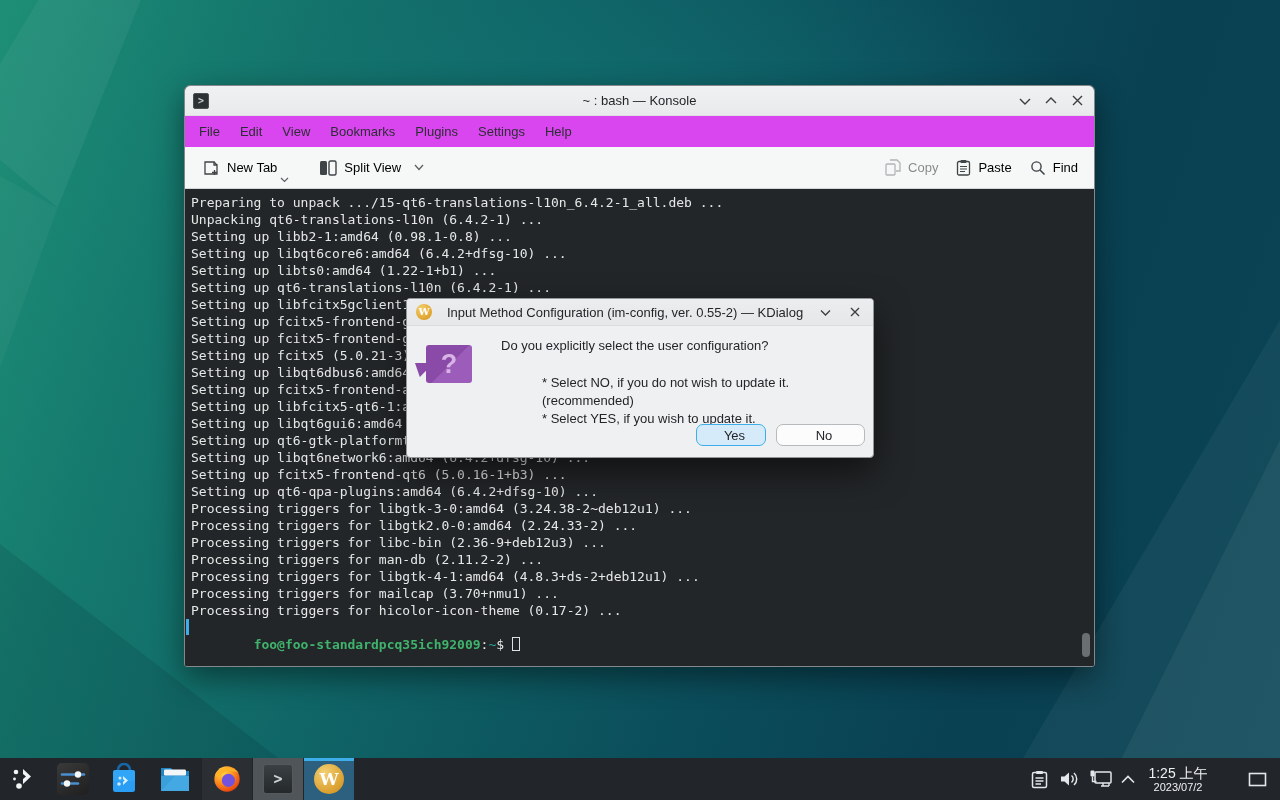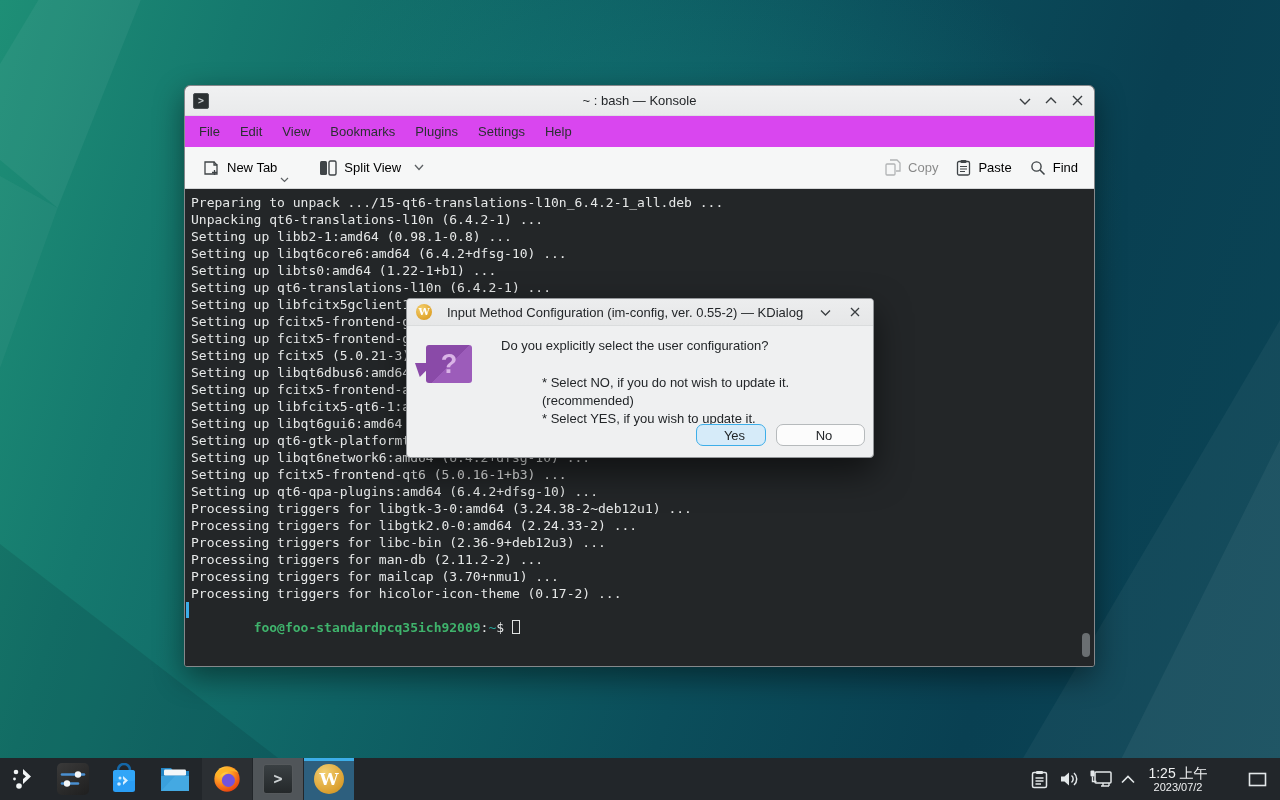--- a/index.html
+++ b/index.html
@@ -221,20 +221,21 @@
           <div class="tline">Setting up libfcitx5-qt6-1:amd64 (5.0.16-1+b3) ...</div>
           <div class="tline">Setting up libqt6gui6:amd64 (6.4.2+dfsg-10) ...</div>
           <div class="tline">Setting up qt6-gtk-platformtheme:amd64 (6.4.2+dfsg-10) ...</div>
           <div class="tline">Setting up libqt6network6:amd64 (6.4.2+dfsg-10) ...</div>
           <div class="tline">Setting up fcitx5-frontend-qt6 (5.0.16-1+b3) ...</div>
           <div class="tline">Setting up qt6-qpa-plugins:amd64 (6.4.2+dfsg-10) ...</div>
           <div class="tline">Processing triggers for libgtk-3-0:amd64 (3.24.38-2~deb12u1) ...</div>
           <div class="tline">Processing triggers for libgtk2.0-0:amd64 (2.24.33-2) ...</div>
           <div class="tline">Processing triggers for libc-bin (2.36-9+deb12u3) ...</div>
           <div class="tline">Processing triggers for man-db (2.11.2-2) ...</div>
+          <div class="tline">Processing triggers for libgtk-4-1:amd64 (4.8.3+ds-2+deb12u1) ...</div>
           <div class="tline">Processing triggers for mailcap (3.70+nmu1) ...</div>
           <div class="tline">Processing triggers for hicolor-icon-theme (0.17-2) ...</div>
         </div>
       <div class="tline prompt-line">
         <span class="prompt-marker"></span><span class="c-green">foo@foo-standardpcq35ich92009</span><span>:</span><span class="c-teal">~</span><span>$</span><span class="cursor"></span>
       </div>
       <div class="scroll-handle"></div>
     </div>
   </div>
 

